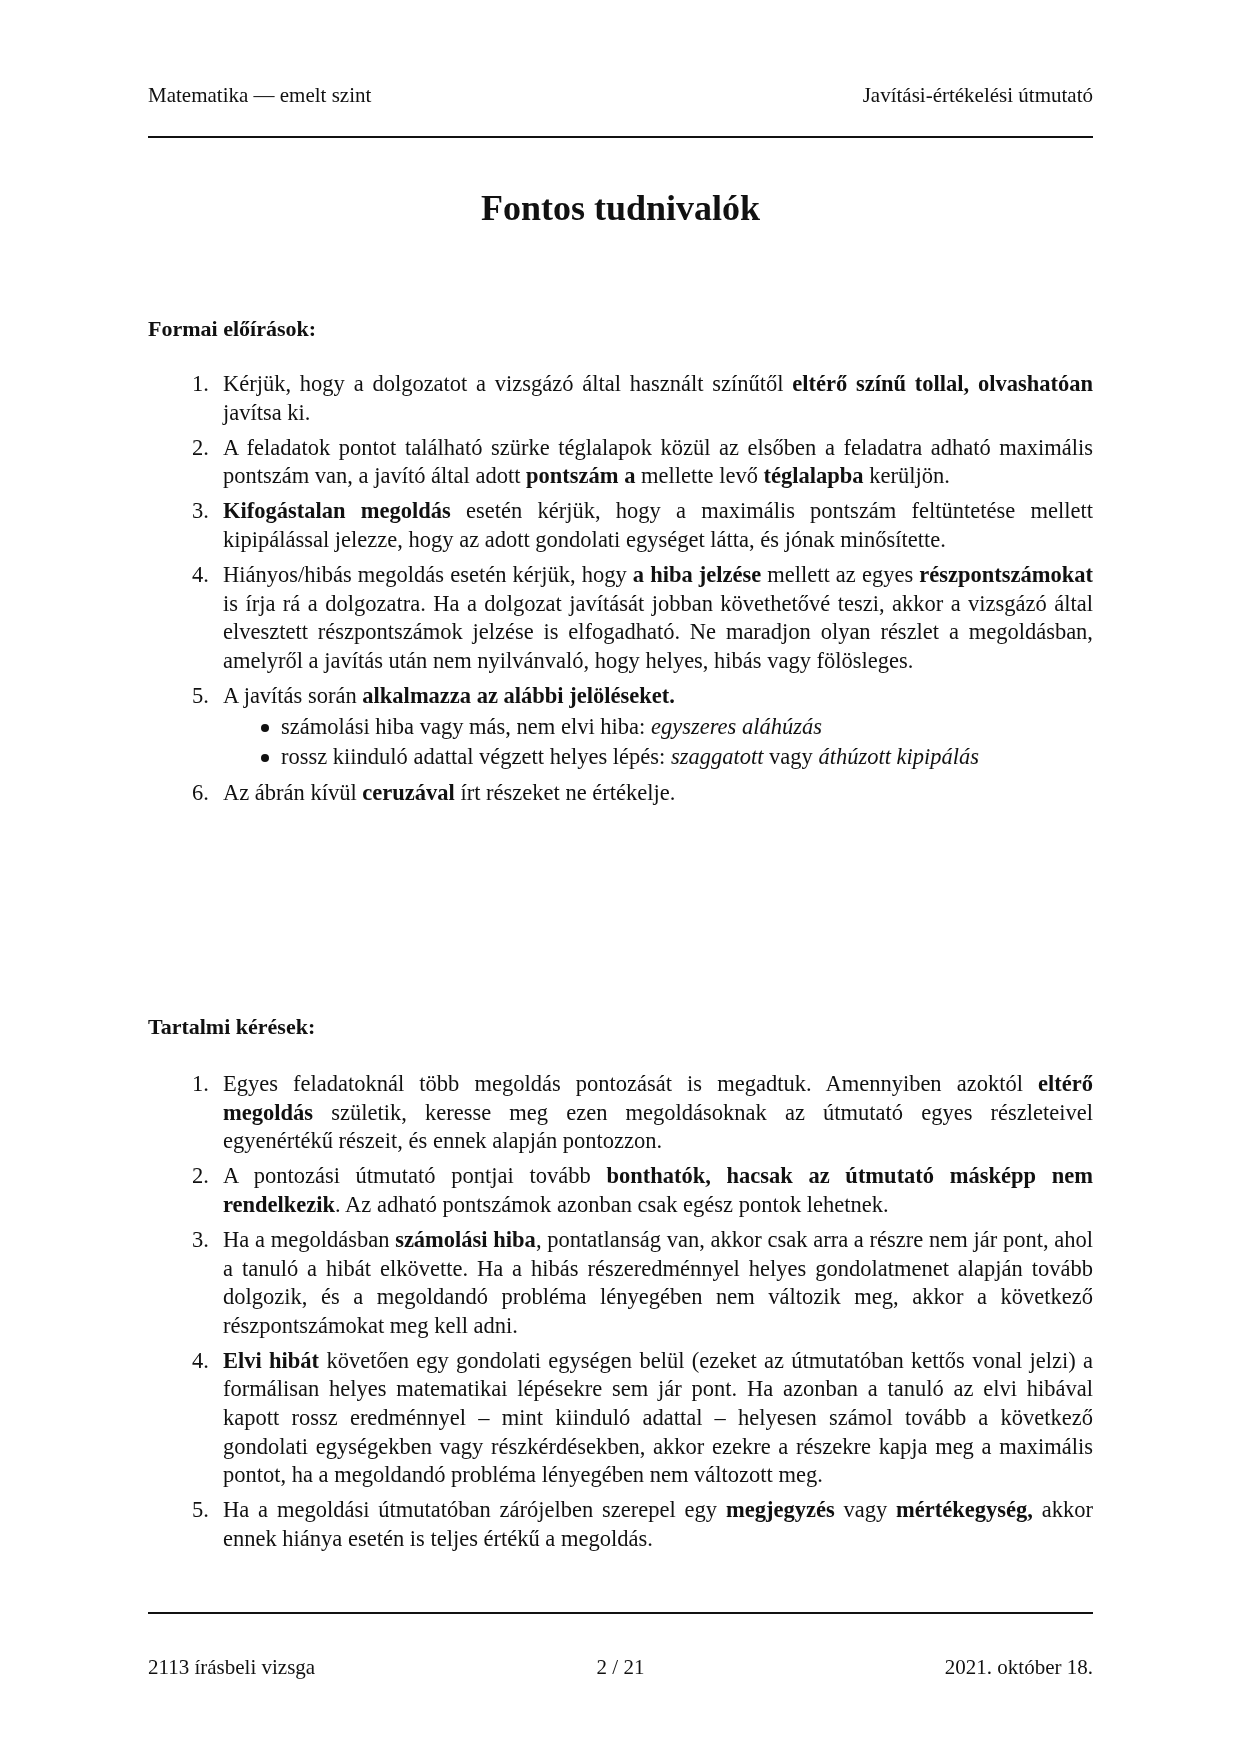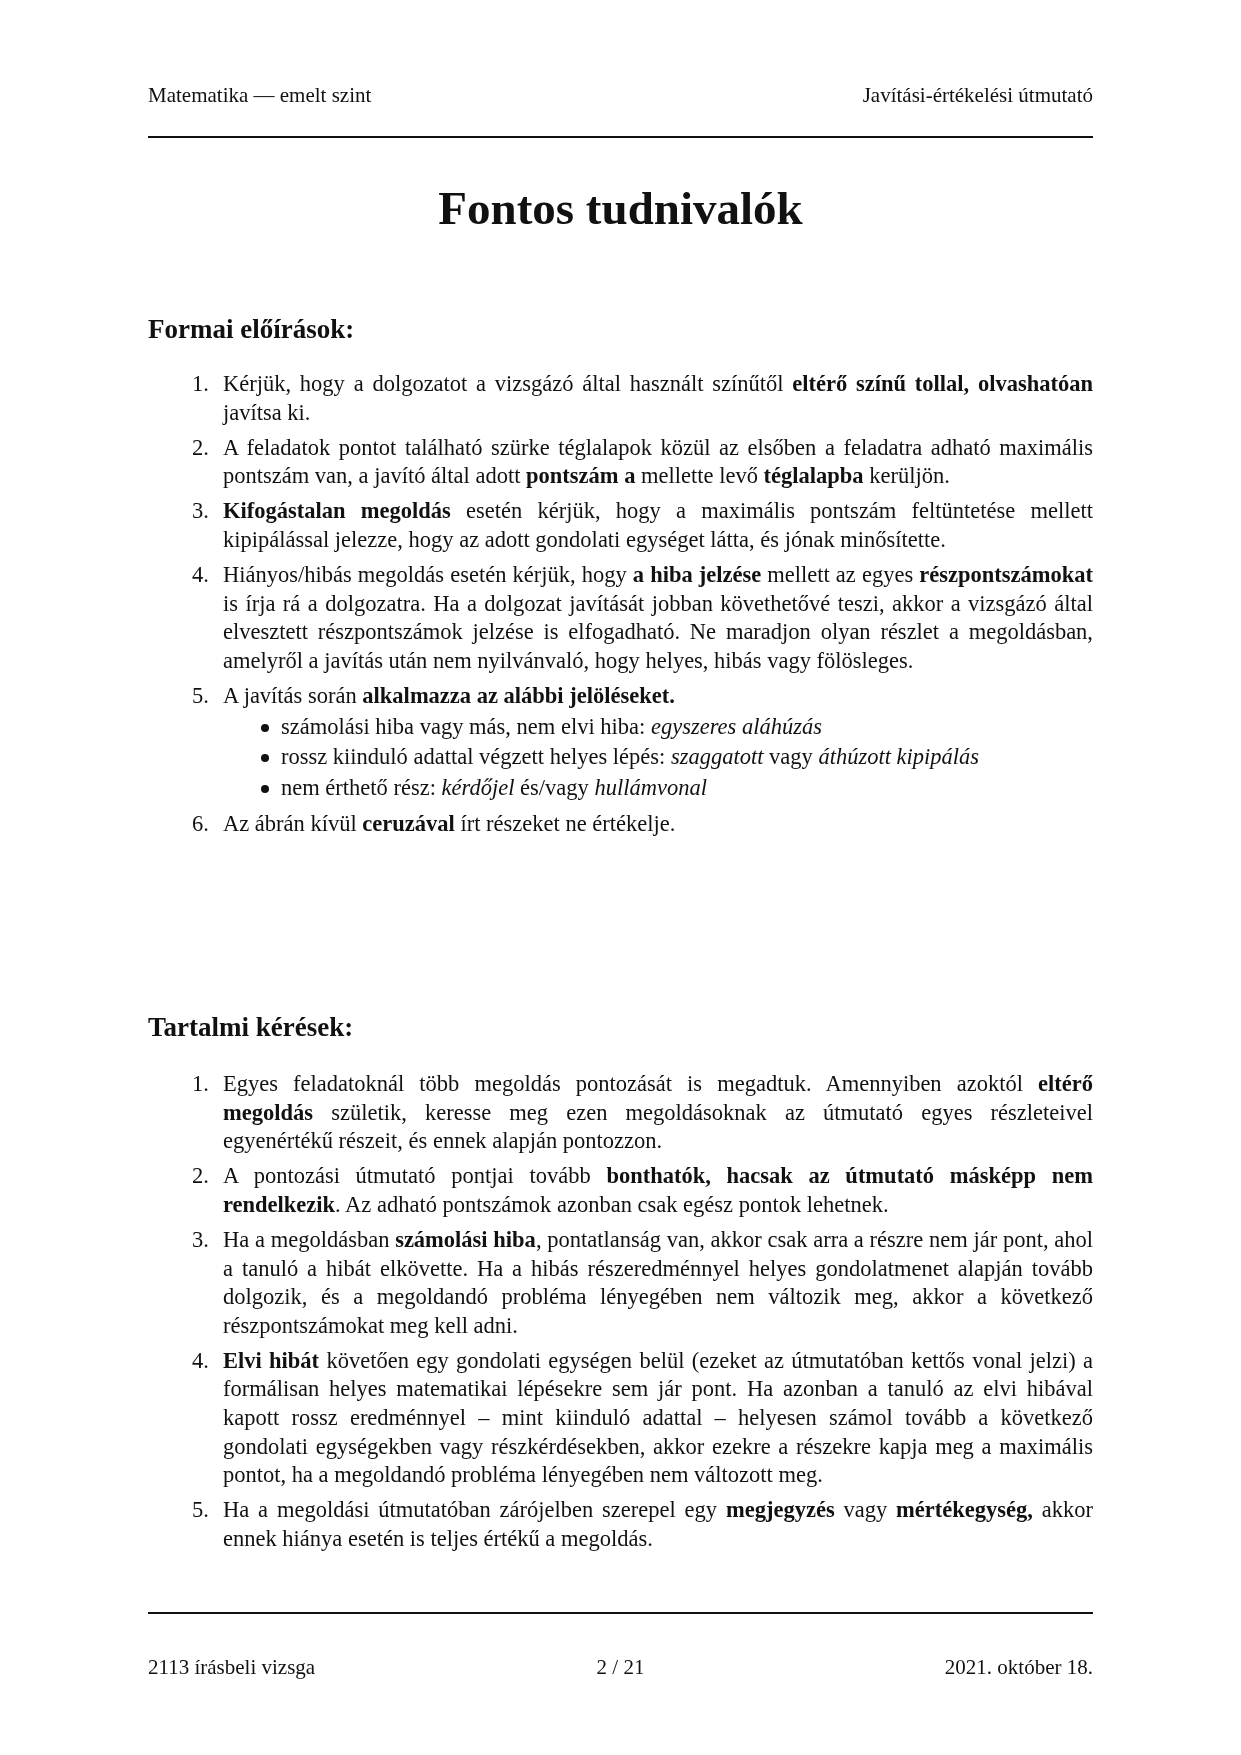--- a/index.html
+++ b/index.html
@@ -10,24 +10,24 @@
   .page-header {
     position: absolute; left: 148px; right: 148px; top: 82px;
     display: flex; justify-content: space-between;
     font-size: 21px; line-height: 26px;
   }
   .rule { position: absolute; left: 148px; width: 945px; height: 2px; background: #111; }
   .rule.top { top: 136px; }
   .rule.bottom { top: 1612px; }
   .title {
     position: absolute; left: 0; right: 0; top: 186px; text-align: center;
-    font-size: 47px; font-weight: bold; line-height: 44px; margin: 0;
+    font-size: 36px; font-weight: bold; line-height: 44px; margin: 0;
   }
   .section-heading {
-    position: absolute; left: 148px; font-size: 27px; font-weight: bold; line-height: 28px; margin: 0;
+    position: absolute; left: 148px; font-size: 22px; font-weight: bold; line-height: 28px; margin: 0;
   }
   .h-formai { top: 315px; }
   .h-tartalmi { top: 1013px; }
   ol.items {
     position: absolute; left: 223px; width: 870px; margin: 0; padding: 0;
     list-style: none; font-size: 22.5px; line-height: 28.6px; text-align: justify;
   }
   ol.formai { top: 370px; }
   ol.tartalmi { top: 1070px; }
   ol.items > li { position: relative; margin-bottom: 6.5px; }
@@ -62,21 +62,20 @@
 
 <h2 class="section-heading h-formai">Formai előírások:</h2>
 <ol class="items formai">
     <li><span class="num">1.</span><span class="text"><span>Kérjük, hogy a dolgozatot a vizsgázó által használt színűtől </span><b>eltérő színű tollal, olvas­hatóan</b><span> javítsa ki.</span></span></li>
     <li><span class="num">2.</span><span class="text"><span>A feladatok pontot található szürke téglalapok közül az elsőben a feladatra adható ma­ximális pontszám van, a javító által adott </span><b>pontszám a</b><span> mellette levő </span><b>téglalapba</b><span> kerüljön.</span></span></li>
     <li><span class="num">3.</span><span class="text"><b>Kifogástalan megoldás</b><span> esetén kérjük, hogy a maximális pontszám feltüntetése mellett kipipálással jelezze, hogy az adott gondolati egységet látta, és jónak minősítette.</span></span></li>
     <li><span class="num">4.</span><span class="text"><span>Hiányos/hibás megoldás esetén kérjük, hogy </span><b>a hiba jelzése</b><span> mellett az egyes </span><b>részpont­számokat</b><span> is írja rá a dolgozatra. Ha a dolgozat javítását jobban követhetővé teszi, akkor a vizsgázó által elvesztett részpontszámok jelzése is elfogadható. Ne maradjon olyan részlet a megoldásban, amelyről a javítás után nem nyilvánvaló, hogy helyes, hibás vagy fölösleges.</span></span></li>
     <li><span class="num">5.</span><span class="text"><span>A javítás során </span><b>alkalmazza az alábbi jelöléseket.</b></span><ul class="marks">
         <li><span class="bullet"></span><span>számolási hiba vagy más, nem elvi hiba: </span><i>egyszeres aláhúzás</i></li>
         <li><span class="bullet"></span><span>rossz kiinduló adattal végzett helyes lépés: </span><i>szaggatott</i><span> vagy </span><i>áthúzott kipipálás</i></li>
-        <li><span class="bullet"></span><span>nem érthető rész: </span><i>kérdőjel</i><span> és/vagy </span><i>hullámvonal</i></li>
       </ul></li>
     <li><span class="num">6.</span><span class="text"><span>Az ábrán kívül </span><b>ceruzával</b><span> írt részeket ne értékelje.</span></span></li>
   </ol>
 
 <h2 class="section-heading h-tartalmi">Tartalmi kérések:</h2>
 <ol class="items tartalmi">
     <li><span class="num">1.</span><span class="text"><span>Egyes feladatoknál több megoldás pontozását is megadtuk. Amennyiben azoktól </span><b>eltérő megoldás</b><span> születik, keresse meg ezen megoldásoknak az útmutató egyes részleteivel egyenértékű részeit, és ennek alapján pontozzon.</span></span></li>
     <li><span class="num">2.</span><span class="text"><span>A pontozási útmutató pontjai tovább </span><b>bonthatók, hacsak az útmutató másképp nem rendelkezik</b><span>. Az adható pontszámok azonban csak egész pontok lehetnek.</span></span></li>
     <li><span class="num">3.</span><span class="text"><span>Ha a megoldásban </span><b>számolási hiba</b><span>, pontatlanság van, akkor csak arra a részre nem jár pont, ahol a tanuló a hibát elkövette. Ha a hibás részeredménnyel helyes gondolatmenet alapján tovább dolgozik, és a megoldandó probléma lényegében nem változik meg, ak­kor a következő részpontszámokat meg kell adni.</span></span></li>
     <li><span class="num">4.</span><span class="text"><b>Elvi hibát</b><span> követően egy gondolati egységen belül (ezeket az útmutatóban kettős vonal jelzi) a formálisan helyes matematikai lépésekre sem jár pont. Ha azonban a tanuló az elvi hibával kapott rossz eredménnyel – mint kiinduló adattal – helyesen számol to­vább a következő gondolati egységekben vagy részkérdésekben, akkor ezekre a részekre kapja meg a maximális pontot, ha a megoldandó probléma lényegében nem változott meg.</span></span></li>

